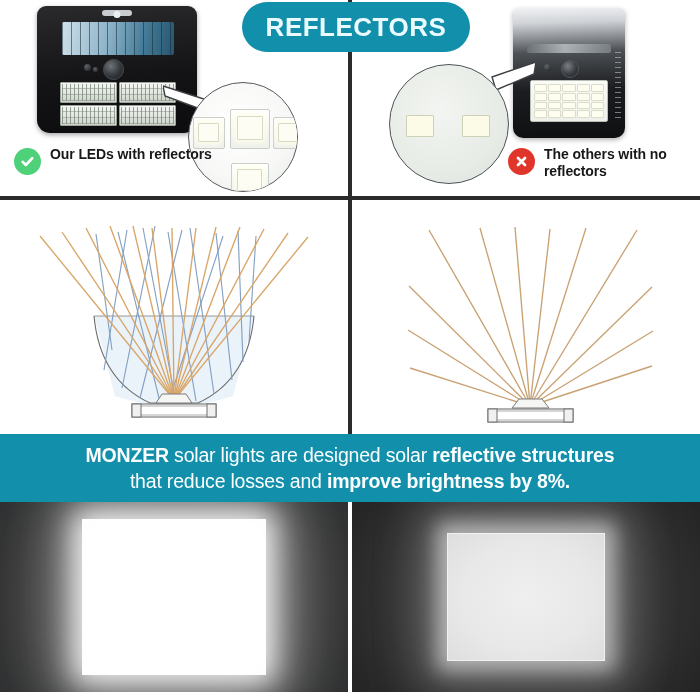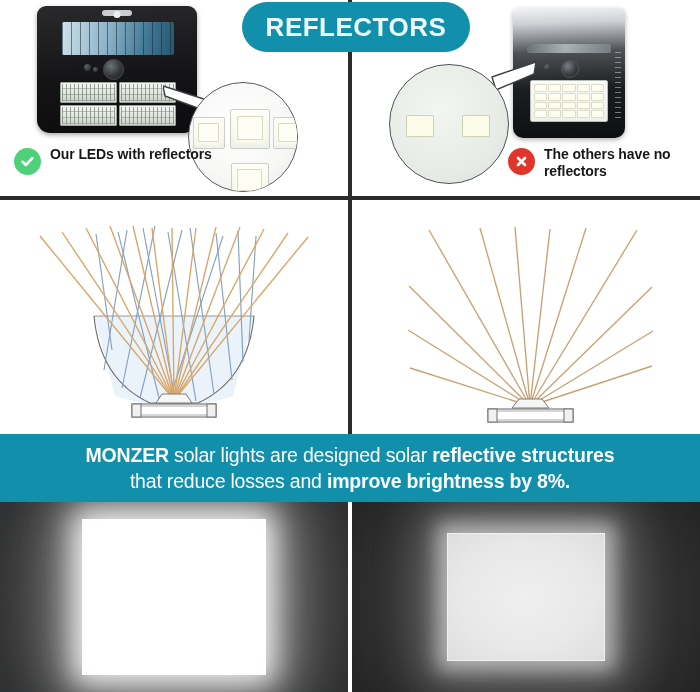--- a/index.html
+++ b/index.html
@@ -337,21 +337,21 @@
     <span class="chip a"></span>
     <span class="chip b"></span>
   </div>
 
   <div class="label-row label-right">
     <span class="badge no">
       <svg width="15" height="15" viewBox="0 0 15 15">
         <path d="M4 4 L11 11 M11 4 L4 11" fill="none" stroke="#ffffff" stroke-width="2.7" stroke-linecap="round"></path>
       </svg>
     </span>
-    <span class="label-text">The others have no reflectors</span>
+    <span class="label-text">The others with no reflectors</span>
   </div>
 
   <div class="panel panel-ml">
     <svg class="beam-svg" viewBox="0 0 348 234">
 
       <path d="M94 116 L254 116 L233 196 Q174 216 115 196 Z" fill="#eaf3fa" stroke="none"></path>
       <path d="M94 116 L254 116" stroke="#8d8d8d" stroke-width="0.9" fill="none"></path>
       <path d="M94 116 Q100 180 150 203 L198 203 Q248 180 254 116" fill="none" stroke="#6a6a6a" stroke-width="1.1"></path>
 
       <g stroke="#7f9cc0" stroke-width="1.15" fill="none" opacity="0.95">

